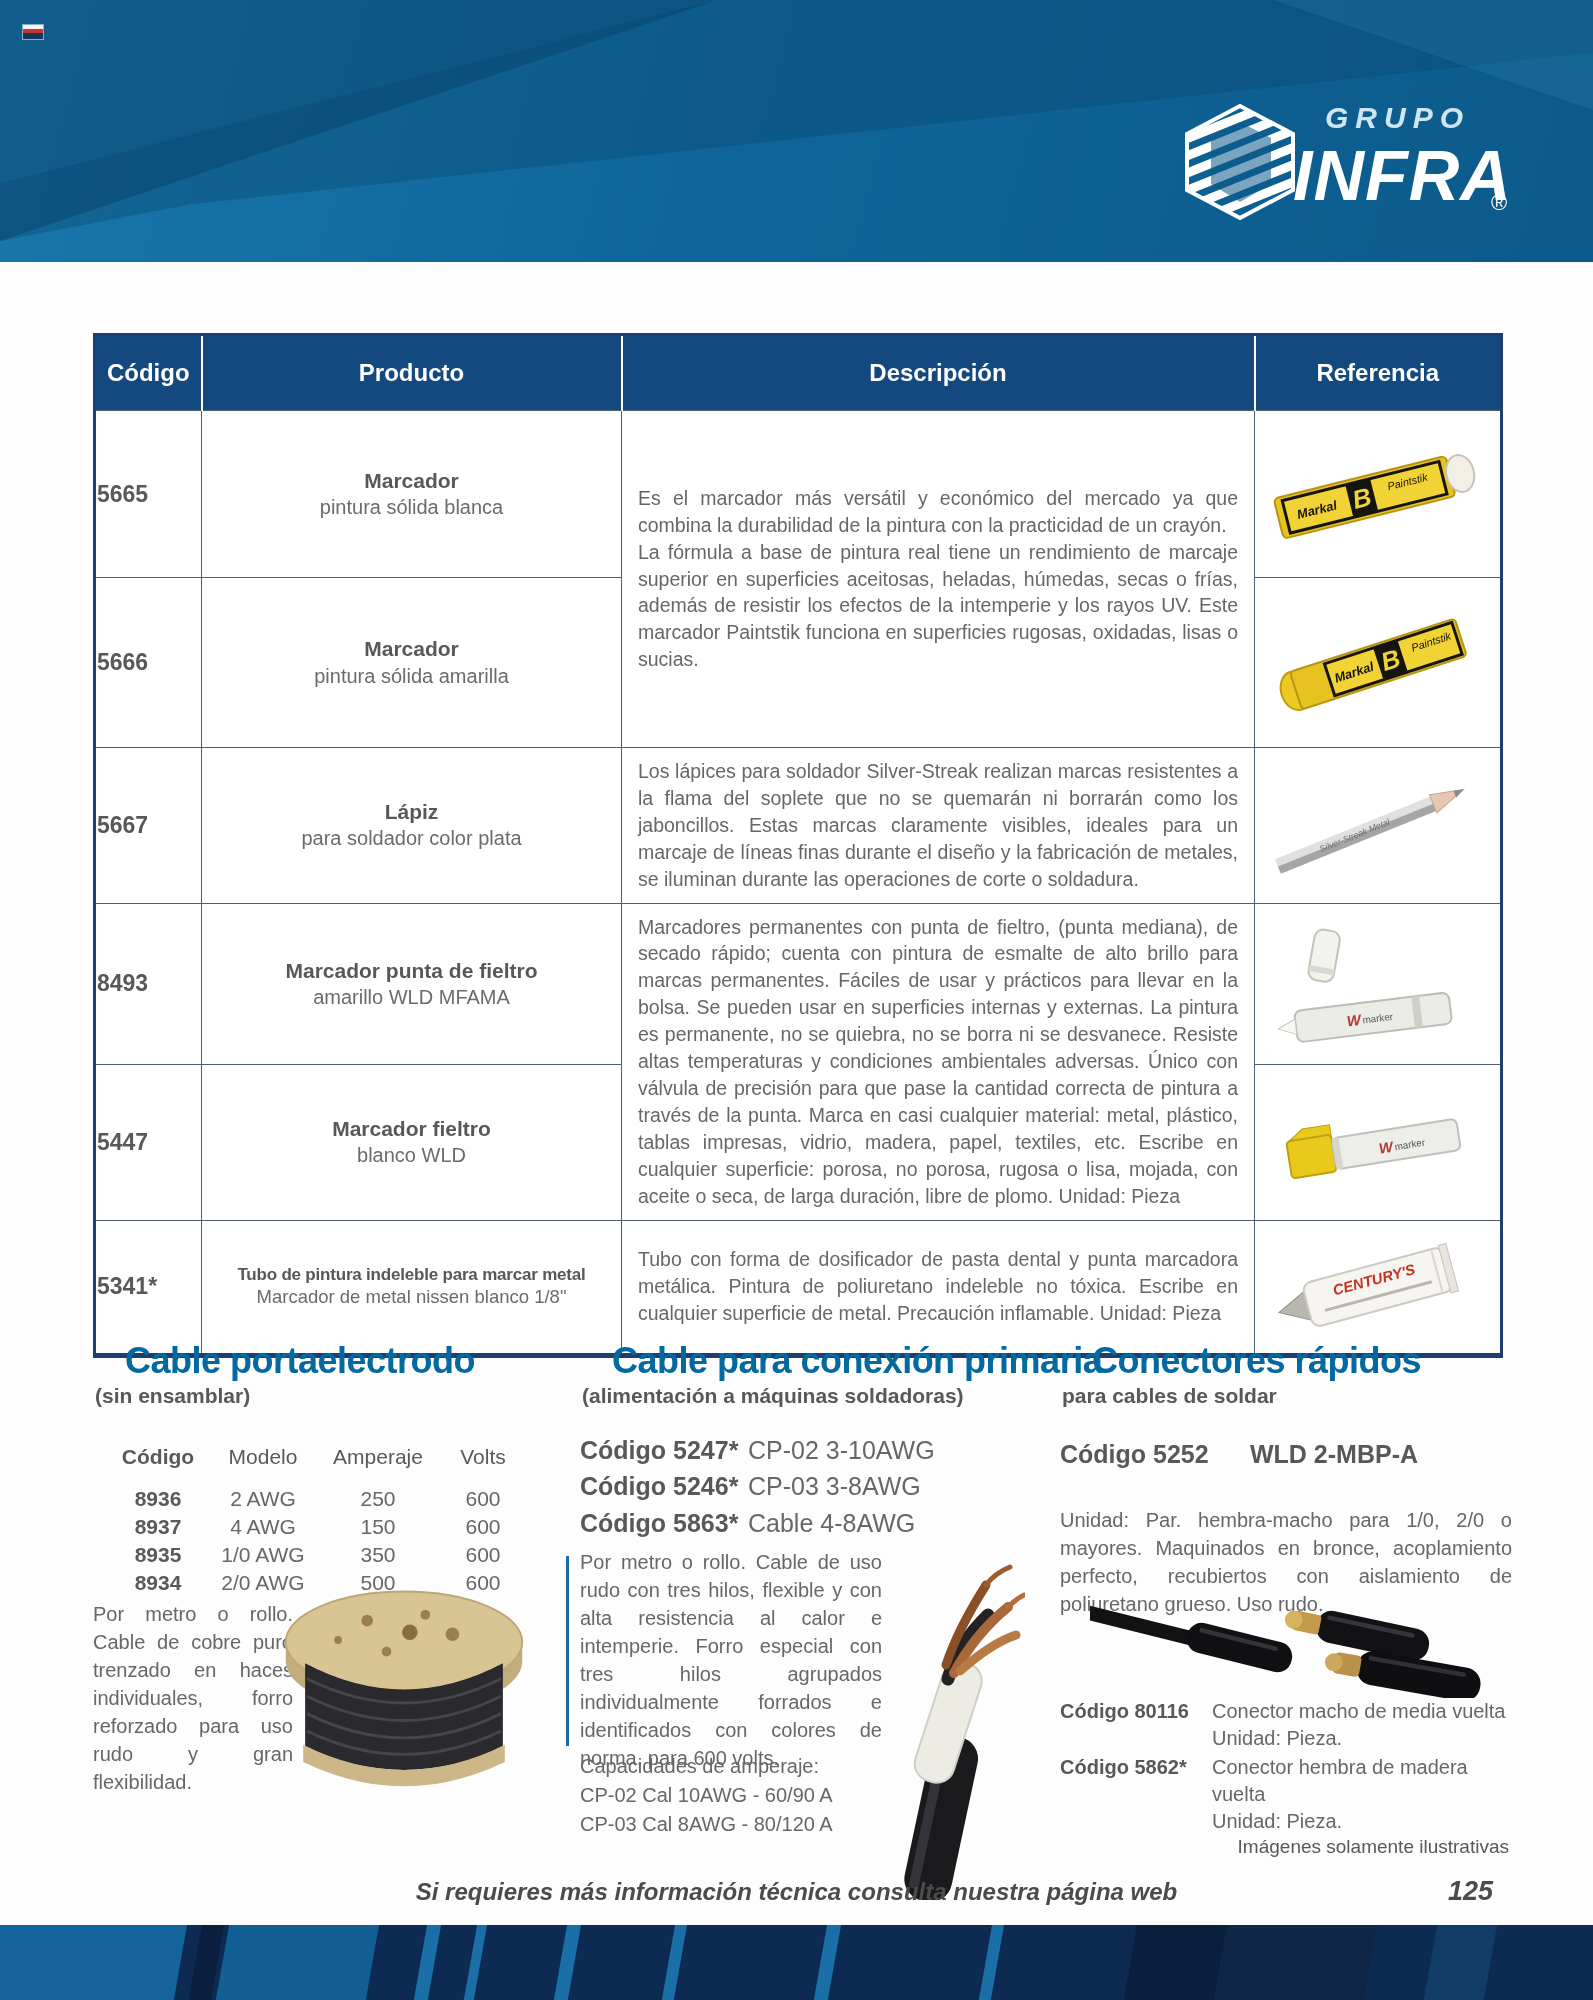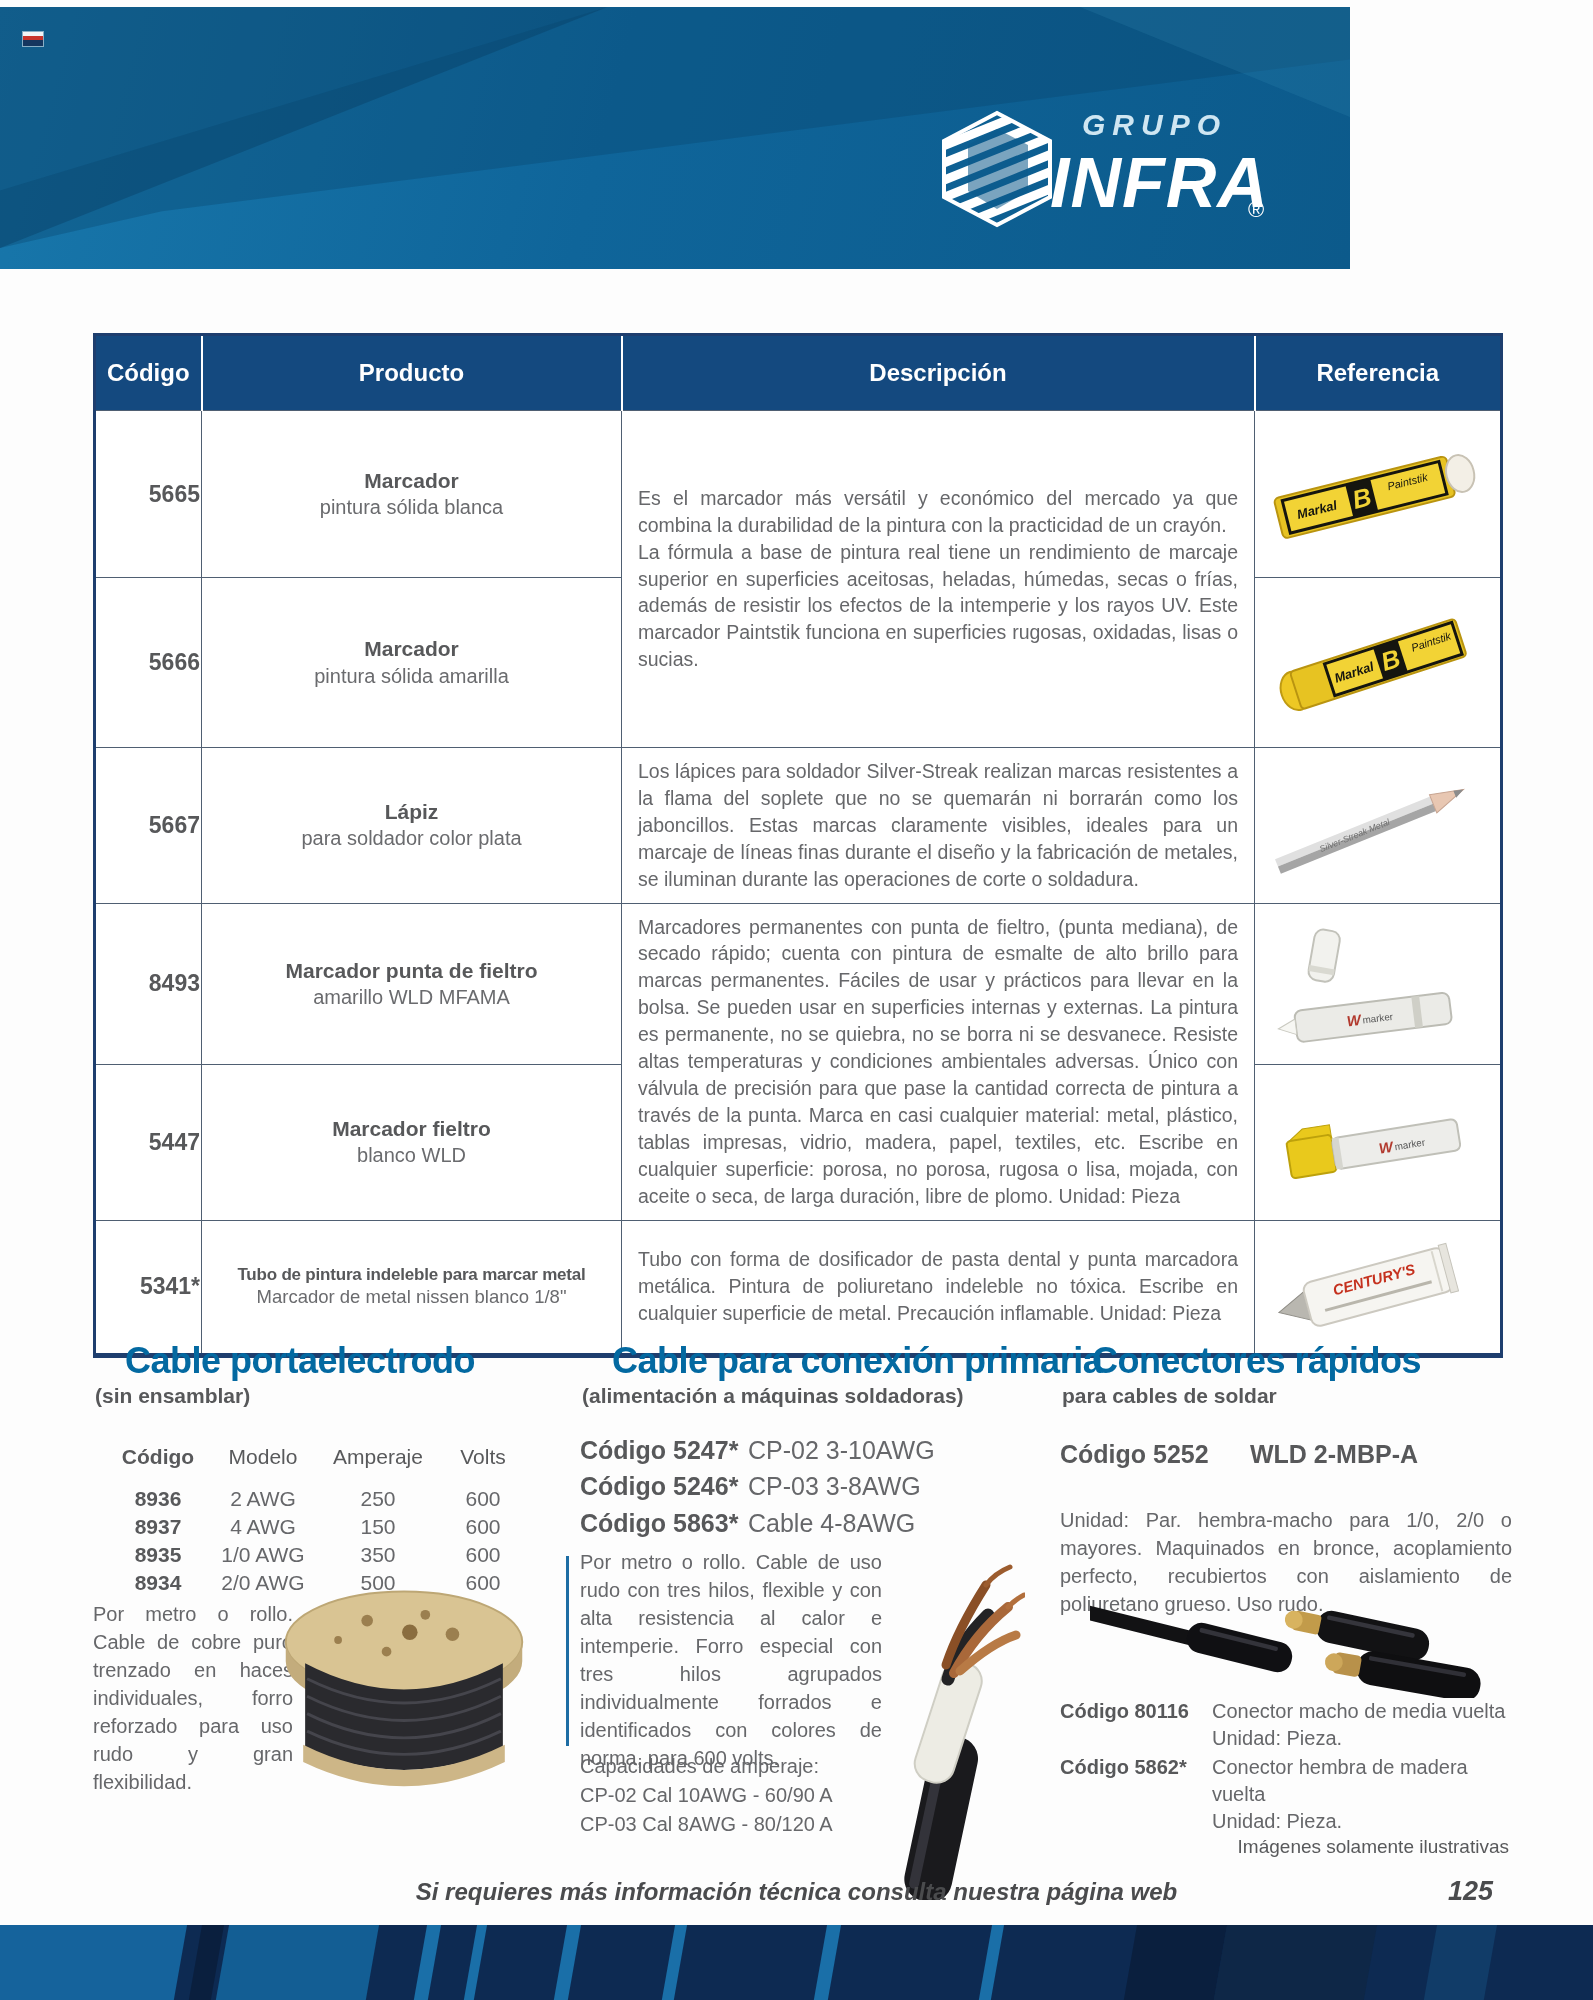--- a/index.html
+++ b/index.html
@@ -1,19 +1,19 @@
 <!DOCTYPE html>
 <html><head>
 <meta charset="utf-8">
 <style>
   html,body{margin:0;padding:0;background:#e8e8e8;}
   .page{position:relative;width:1593px;height:2000px;background:#fdfdfd;overflow:hidden;
         font-family:"Liberation Sans", sans-serif;color:#58595b;}
   
-  .band{position:absolute;top:7px;left:0;width:1350px;height:262px;
+  .band{position:absolute;top:0;left:0;width:1593px;height:262px;
         background:linear-gradient(105deg,#1877ab 0%,#0f659a 45%,#0c5a8b 100%);overflow:hidden;}
   .band .shade1{position:absolute;inset:0;background:rgba(8,62,100,0.45);
         clip-path:polygon(0 0,45% 0,0 92%);}
   .band .shade2{position:absolute;inset:0;background:rgba(10,70,110,0.35);
         clip-path:polygon(45% 0,100% 0,100% 20%,12% 78%,0 92%,0 70%);}
   .band .shade3{position:absolute;inset:0;background:rgba(60,150,190,0.18);
         clip-path:polygon(80% 0,100% 0,100% 42%);}
   .flag{position:absolute;left:22px;top:24px;width:20px;height:14px;border:1px solid rgba(255,255,255,.5);}
   .flag .f1{height:4px;background:#f2f4f6;}
   .flag .f2{height:4px;background:#c8332b;}
@@ -21,21 +21,21 @@
   .logo{position:absolute;right:78px;top:88px;width:340px;height:150px;}
   
   table.ptable{position:absolute;left:93px;top:333px;width:1407px;border-collapse:collapse;
         table-layout:fixed;border:3px solid #1e3e6e;border-bottom-width:5px;background:#fff;}
   .ptable th{background:#14497f;color:#fff;font-size:24px;font-weight:bold;height:72px;
         border-left:2px solid #fff;}
   .ptable th:first-child{border-left:none;}
   .ptable td{border:1px solid #4f5f72;vertical-align:middle;}
   .ptable tr.r1{height:167px}.ptable tr.r2{height:170px}.ptable tr.r3{height:135px}
   .ptable tr.r4{height:140px}.ptable tr.r5{height:135px}.ptable tr.r6{height:132px}
-  .cod{text-align:right;font-weight:bold;font-size:23px;color:#57585a;}
+  .cod{text-align:left;font-weight:bold;font-size:23px;color:#57585a;}
   .prod{text-align:center;padding:0 12px;}
   .pt{font-weight:bold;font-size:21px;color:#57585a;line-height:1.25;}
   .pt.tight{font-size:17px;white-space:nowrap;letter-spacing:-.2px;}
   .ps{font-size:20px;color:#6a6b6e;line-height:1.3;}
   .ps.tight{font-size:18.5px;}
   .desc{font-size:19.5px;color:#66676a;line-height:1.38;text-align:justify;
         padding:10px 16px;white-space:pre-line;}
   .ref{text-align:center;padding:2px;}
   .refimg{width:236px;height:128px;display:block;margin:0 auto;}
   

